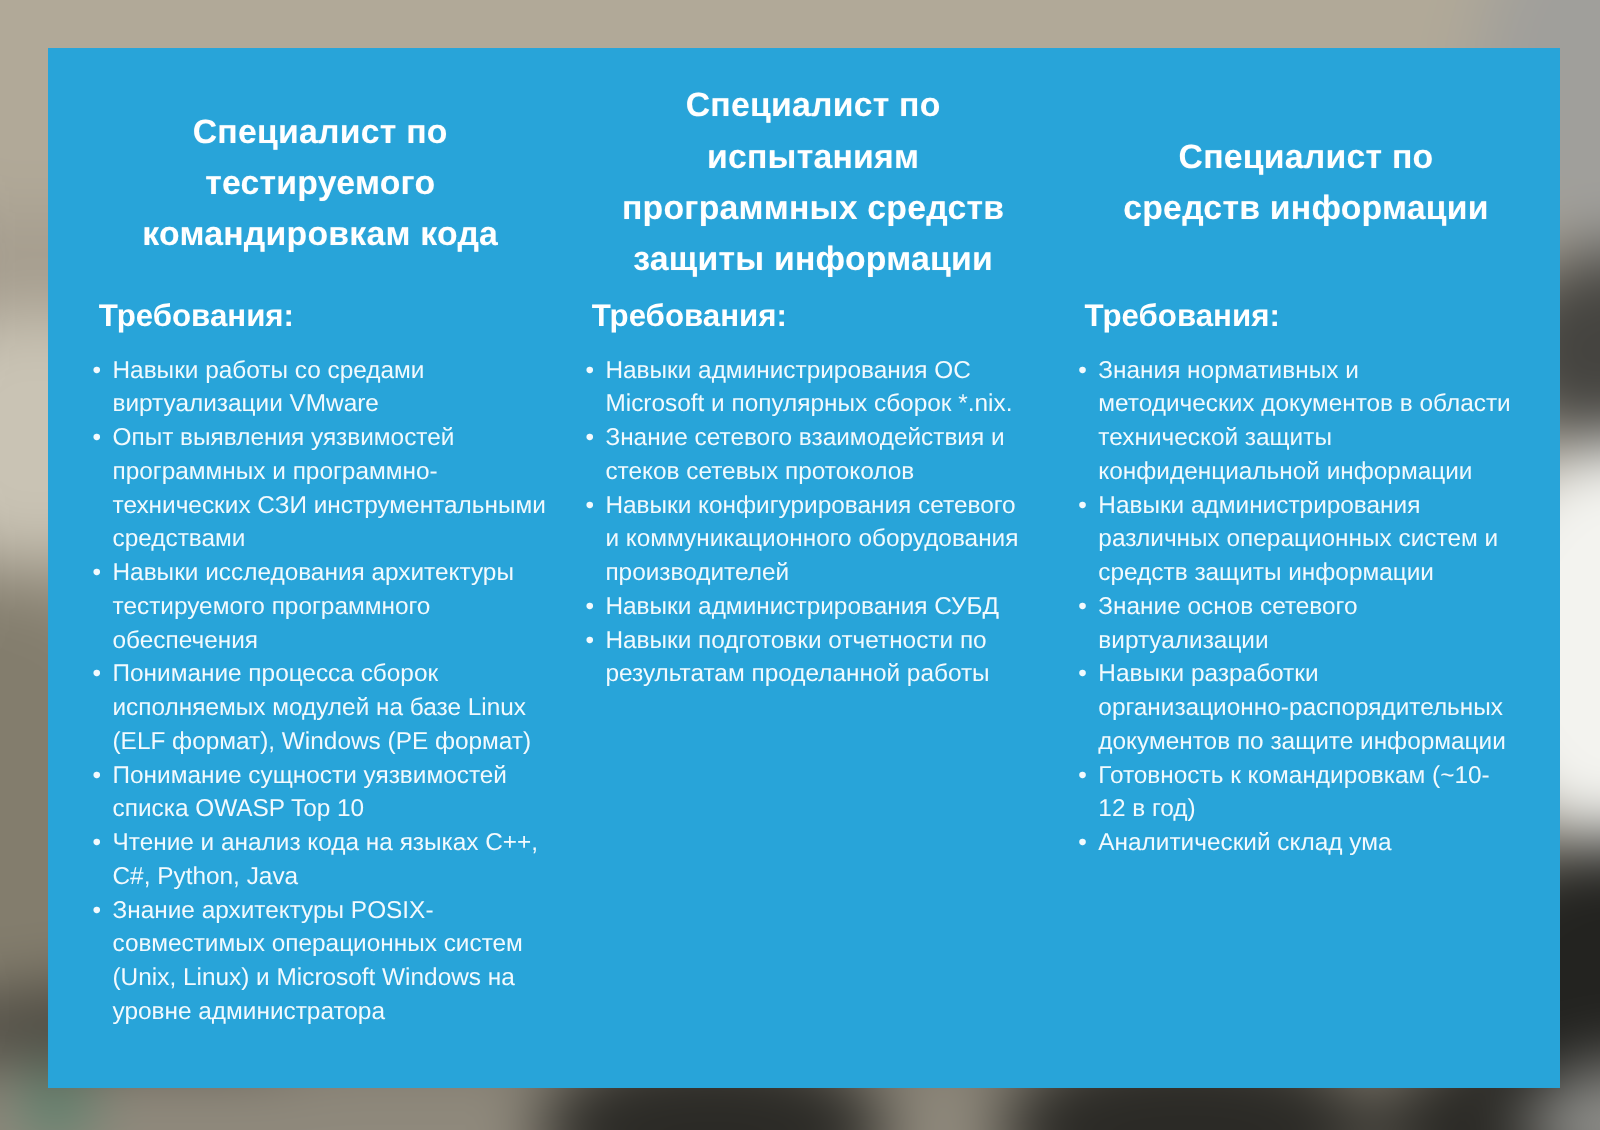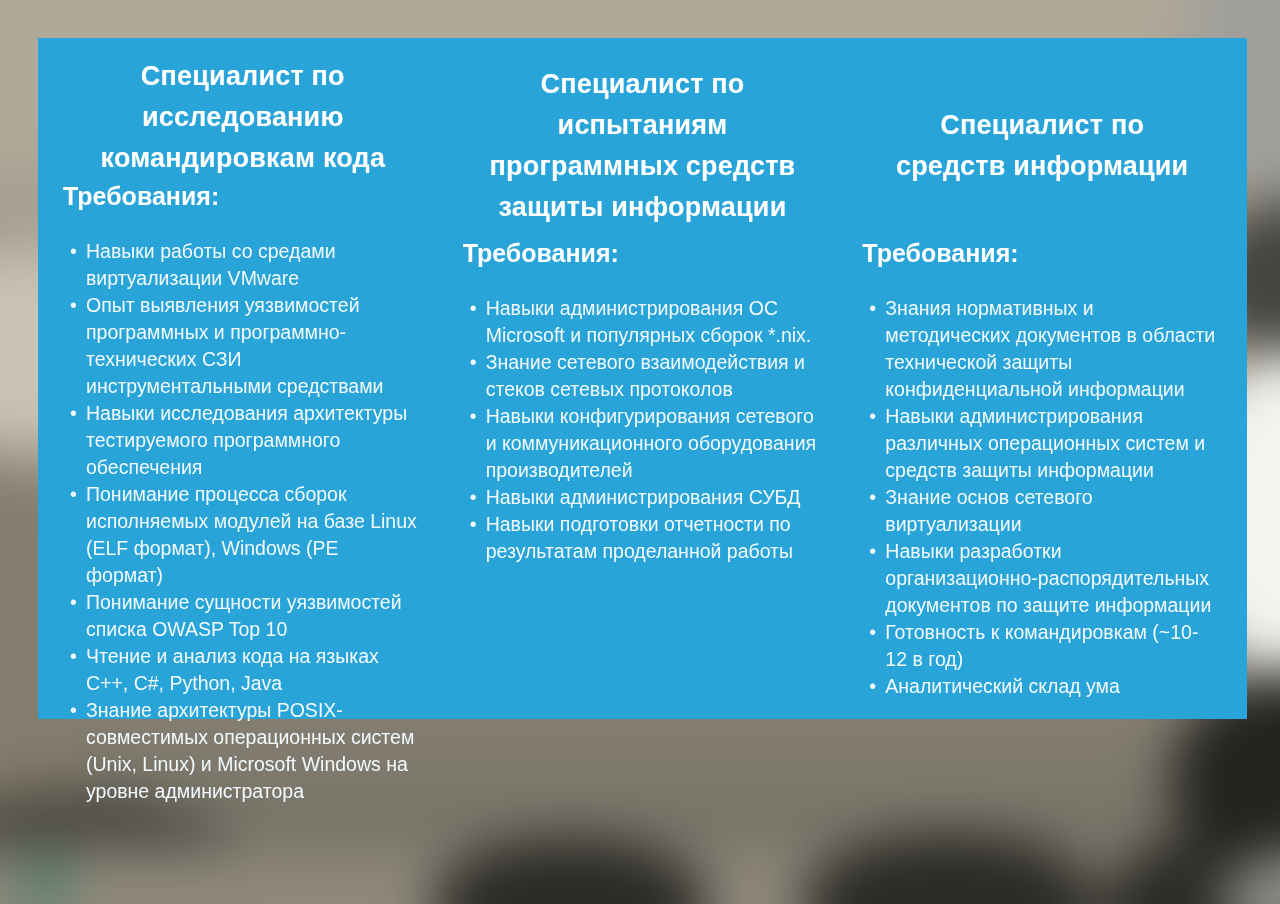--- a/index.html
+++ b/index.html
@@ -39,24 +39,24 @@
   .b-rbotdark  { left: 1220px; top: 720px;  width: 280px;  height: 220px; background: #232320; }
   .b-rcorner   { left: 1270px; top: 900px;  width: 180px;  height: 100px; background: #8d8d89; }
   .b-green     { left: 75px;   top: 905px;  width: 40px;   height: 60px;  background: #3f7f66; }
 
   
   .panel {
     position: absolute;
     left: 38px;
     top: 38px;
     width: 1209px;
-    height: 681px;
+    height: 832px;
     background: #28a4d9;
     box-sizing: border-box;
-    padding: 18px 12px 0 12px;
+    padding: 18px 12px 0 28px;
     display: flex;
     gap: 14px;
     color: #ffffff;
   }
   .col {
     flex: 1 1 0;
     min-width: 0;
     display: flex;
     flex-direction: column;
   }
@@ -73,21 +73,21 @@
     letter-spacing: 0.2px;
     text-shadow: 0 0 1px rgba(255,255,255,0.25);
   }
   .req-heading {
     margin: 3px 0 11px 13px;
     font-weight: bold;
     font-size: 25px;
     line-height: 29px;
   }
   ul.req-list {
-    margin: 16px;
+    margin: 4px;
     padding: 0 0 0 20px;
     list-style: none;
   }
   ul.req-list li {
     position: relative;
     font-size: 19.5px;
     line-height: 27px;
     color: #f2fafe;
     padding-left: 0;
   }
@@ -123,21 +123,21 @@
     <div class="blob b-rbotdark"></div>
     <div class="blob b-rcorner"></div>
     <div class="blob b-green"></div>
   </div>
 
   <div class="panel">
 
     <div class="col col-1">
       <div class="col-title">
         <div>Специалист по</div>
-        <div>исследованию</div>
+        <div>тестируемого</div>
         <div>командировкам кода</div>
       </div>
       <div class="req-heading">Требования:</div>
       <ul class="req-list">
         <li>Навыки работы со средами виртуализации VMware</li>
         <li>Опыт выявления уязвимостей программных и программно-технических СЗИ инструментальными средствами</li>
         <li>Навыки исследования архитектуры тестируемого программного обеспечения</li>
         <li>Понимание процесса сборок исполняемых модулей на базе Linux (ELF формат), Windows (PE формат)</li>
         <li>Понимание сущности уязвимостей списка OWASP Top 10</li>
         <li>Чтение и анализ кода на языках C++, C#, Python, Java</li>

